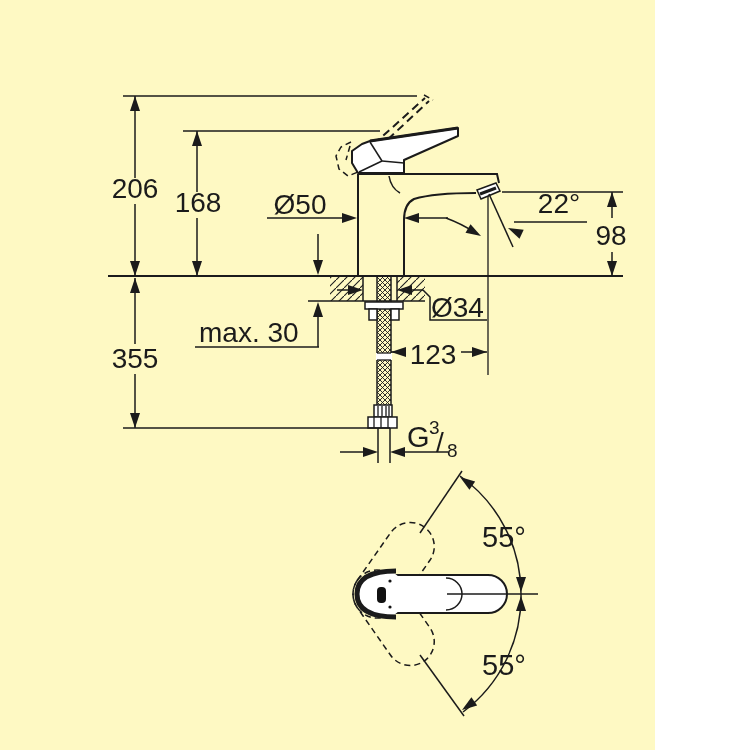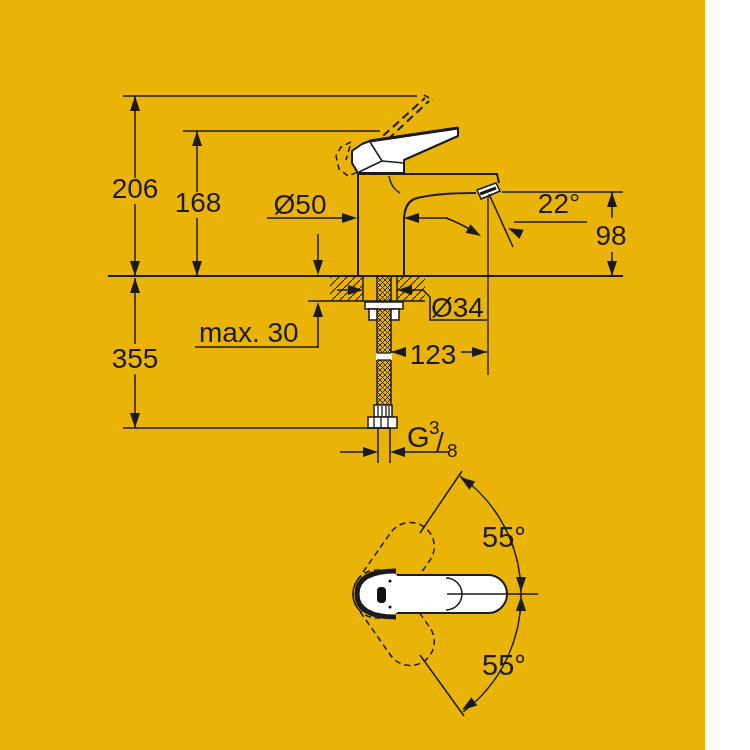--- a/index.html
+++ b/index.html
@@ -1,16 +1,16 @@
 <!DOCTYPE html>
 <html><head>
 <meta charset="utf-8">
 <style>
   html,body{margin:0;padding:0;background:#fff;}
-  .stage{width:705px;height:750px;background:#eab308;position:relative;overflow:hidden;}
+  .stage{width:655px;height:750px;background:#fef9c3;position:relative;overflow:hidden;}
   svg{display:block;}
   text{font-family:"Liberation Sans","DejaVu Sans",sans-serif;fill:#1b1b1b;}
   .dim-txt{font-size:28px;}
   .dim-txt-sm{font-size:19px;}
   .lw-main{stroke:#1b1b1b;stroke-width:2;fill:none;}
   .lw-thin{stroke:#1b1b1b;stroke-width:1.5;fill:none;}
   .lw-hair{stroke:#1b1b1b;stroke-width:1.3;fill:none;}
   .lw-thick{stroke:#1b1b1b;stroke-width:3;fill:none;}
   .dashed{stroke-dasharray:8 5;}
   .dashed-sm{stroke-dasharray:6 4;}

